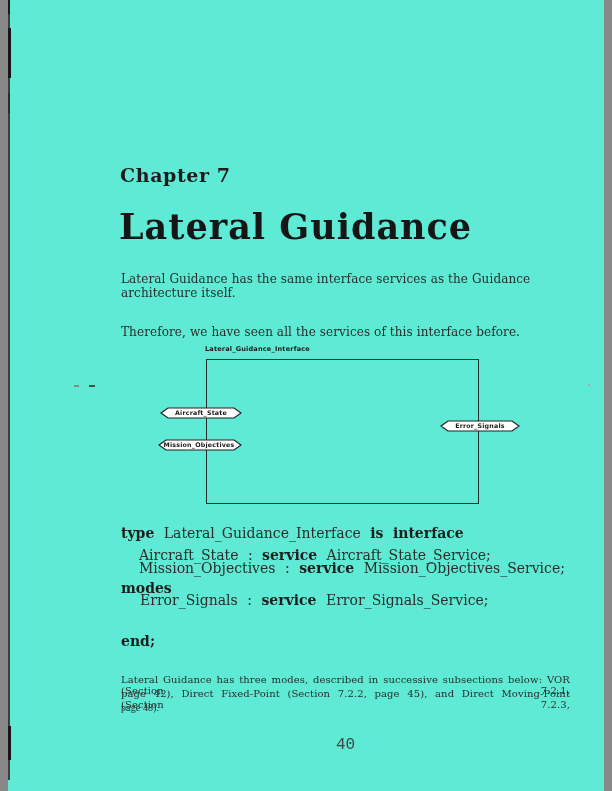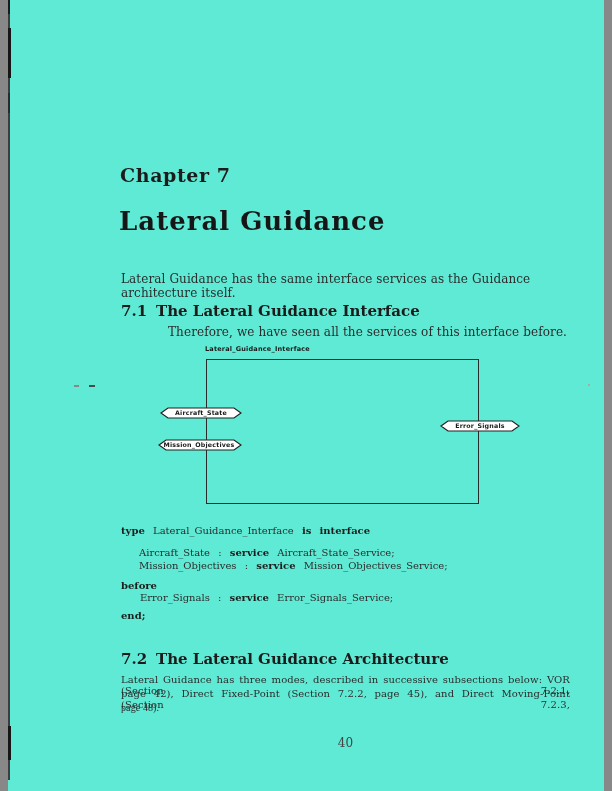--- a/index.html
+++ b/index.html
@@ -12,34 +12,34 @@
     overflow:hidden;
     margin:0 auto;
   }
   .abs{position:absolute;}
   .chapter-label{
     left:112px;top:164px;
     font-size:19px;font-weight:bold;color:#1c1c1c;letter-spacing:0.6px;
   }
   .chapter-title{
     left:111px;top:206px;
-    font-size:26px;font-weight:bold;color:#161616;letter-spacing:1px;
+    font-size:35px;font-weight:bold;color:#161616;letter-spacing:1px;
   }
   .body-text{font-size:12px;color:#2c2c2c;letter-spacing:0.1px;}
   .intro{left:113px;top:272px;width:460px;}
   .sec-heading{font-size:15px;font-weight:bold;color:#1b1b1b;}
   .sec-num{position:absolute;left:0;top:0;}
   .sec-title{position:absolute;left:35px;top:0;white-space:nowrap;}
   .h71{left:113px;top:302px;width:340px;height:18px;}
-  .therefore{left:113px;top:325px;width:400px;margin-left:47px;}
+  .therefore{left:113px;top:325px;width:400px;}
   .h72{left:113px;top:650px;width:360px;height:18px;}
   .para{left:113px;width:449px;font-size:10px;color:#2c2c2c;letter-spacing:0.1px;}
   .para.just{text-align:justify;text-align-last:justify;}
   .pline1{top:674px;} .pline2{top:688px;} .pline3{top:702px;font-family:Liberation Serif, serif;}
-  .page-number{left:113px;top:736px;width:449px;text-align:center;font-size:12px;color:#444;}
+  .page-number{left:113px;top:736px;width:449px;text-align:center;font-size:16px;color:#444;font-family:Liberation Mono, monospace;}
 
   
   .diagram-box{
     left:198px;top:359px;width:271px;height:143px;
     border:1px solid #2b2b2b;background:transparent;
   }
   .diagram-label{
     left:197px;top:345px;
     font-family:"DejaVu Sans","Liberation Sans",sans-serif;
     font-size:6.5px;font-weight:bold;color:#1a1a1a;letter-spacing:0.2px;
@@ -50,30 +50,30 @@
     position:absolute;left:0;top:0;width:100%;height:12px;
     line-height:12px;text-align:center;
     font-family:"DejaVu Sans","Liberation Sans",sans-serif;
     font-size:6.3px;font-weight:bold;color:#1a1a1a;letter-spacing:0.2px;
   }
   .tag-a{left:152px;top:407px;}
   .tag-m{left:150px;top:439px;}
   .tag-e{left:432px;top:420px;width:80px;}
 
   
-  .code-line{font-size:10px;color:#2c2c2c;white-space:nowrap;}
+  .code-line{font-size:14px;color:#2c2c2c;white-space:nowrap;}
   .code-line .tok{display:inline-block;}
   .code-line .tok + .tok{margin-left:5px;}
   .kw{font-weight:bold;color:#1d1d1d;}
   .cl1{left:113px;top:525px;}
   .cl2{left:131px;top:547px;}
   .cl3{left:131px;top:560px;}
   .cl4{left:113px;top:580px;}
   .cl5{left:132px;top:592px;}
-  .cl6{left:113px;top:610px;}
+  .cl6{left:113px;top:633px;}
 
   
   .edge-line{left:0;top:0;width:2px;height:780px;background:#3d3d3d;}
   .edge-blob-top{left:0;top:0;width:2px;height:14px;background:#1a1a1a;}
   .edge-blob-1{left:0;top:28px;width:3px;height:50px;background:#161616;}
   .edge-blob-2{left:0;top:93px;width:2px;height:20px;background:#2a2a2a;}
   .edge-blob-3{left:0;top:726px;width:3px;height:34px;background:#161616;}
   .speck-1{left:66px;top:385px;width:5px;height:2px;background:#888;}
   .speck-2{left:81px;top:385px;width:6px;height:2px;background:#4a4a4a;}
   .speck-3{left:580px;top:384px;width:2px;height:2px;background:#aaa;}
@@ -90,24 +90,20 @@
   <div class="abs edge-blob-3"></div>
   <div class="abs speck-1"></div>
   <div class="abs speck-2"></div>
   <div class="abs speck-3"></div>
 
   <div class="abs chapter-label">Chapter 7</div>
   <div class="abs chapter-title">Lateral Guidance</div>
 
   <div class="abs body-text intro">Lateral Guidance has the same interface services as the Guidance architecture itself.</div>
 
-  <div class="abs h71">
-    <span class="sec-heading sec-num">7.1</span>
-    <span class="sec-heading sec-title">The Lateral Guidance Interface</span>
-  </div>
   <div class="abs body-text therefore">Therefore, we have seen all the services of this interface before.</div>
 
   <div class="abs diagram-label">Lateral_Guidance_Interface</div>
   <div class="abs diagram-box"></div>
 
   <div class="abs port-tag tag-a">
     <svg width="82" height="12" viewBox="0 0 82 12">
       <polygon points="1,6 8,1 74,1 81,6 74,11 8,11" fill="#ffffff" stroke="#222222" stroke-width="1.2"></polygon>
     </svg>
     <span class="port-label">Aircraft_State</span>
@@ -142,37 +138,33 @@
   </div>
 
   <div class="abs code-line cl3">
     <span class="tok">Mission_Objectives</span>
     <span class="tok">:</span>
     <span class="tok kw">service</span>
     <span class="tok">Mission_Objectives_Service;</span>
   </div>
 
   <div class="abs code-line cl4">
-    <span class="tok kw">before</span>
+    <span class="tok kw">modes</span>
   </div>
 
   <div class="abs code-line cl5">
     <span class="tok">Error_Signals</span>
     <span class="tok">:</span>
     <span class="tok kw">service</span>
     <span class="tok">Error_Signals_Service;</span>
   </div>
 
   <div class="abs code-line cl6">
     <span class="tok kw">end;</span>
   </div>
 
-  <div class="abs h72">
-    <span class="sec-heading sec-num">7.2</span>
-    <span class="sec-heading sec-title">The Lateral Guidance Architecture</span>
-  </div>
   <div class="abs para just pline1">Lateral Guidance has three modes, described in successive subsections below: VOR (Section 7.2.1,</div>
   <div class="abs para just pline2">page 42), Direct Fixed-Point (Section 7.2.2, page 45), and Direct Moving-Point (Section 7.2.3,</div>
   <div class="abs para pline3">page 48).</div>
 
   <div class="abs page-number">40</div>
 
 </div>
 
 </body></html>

